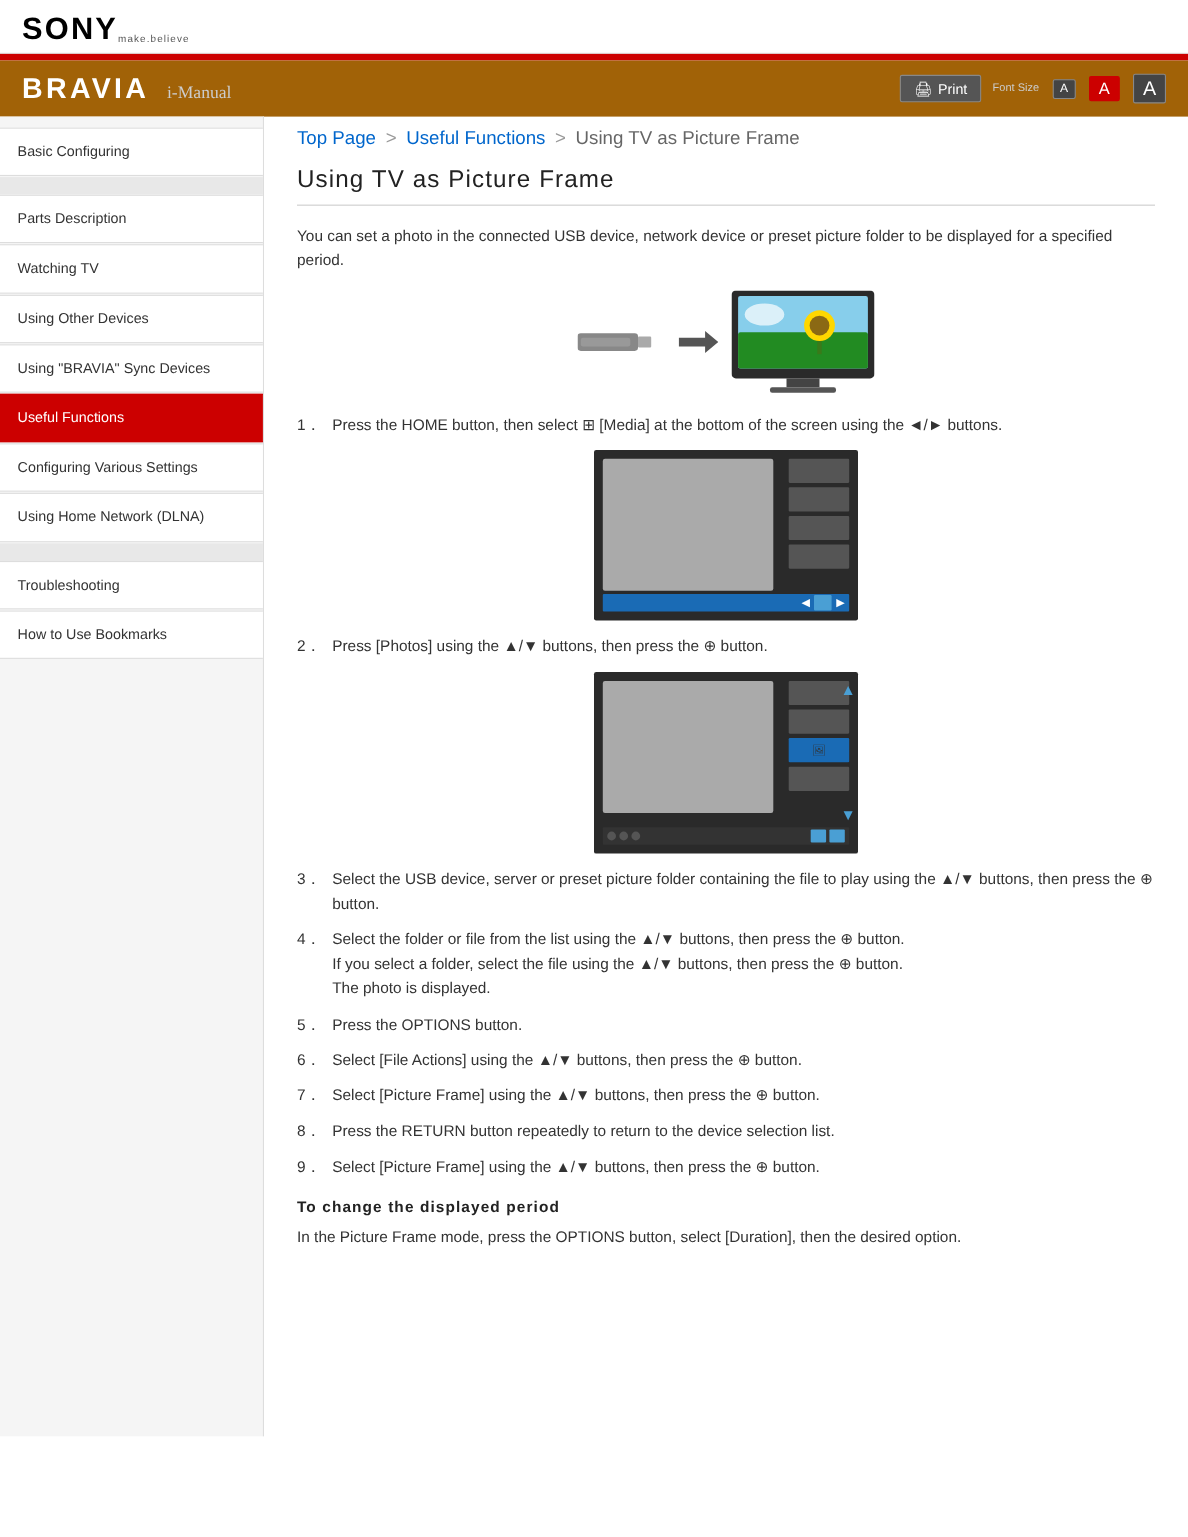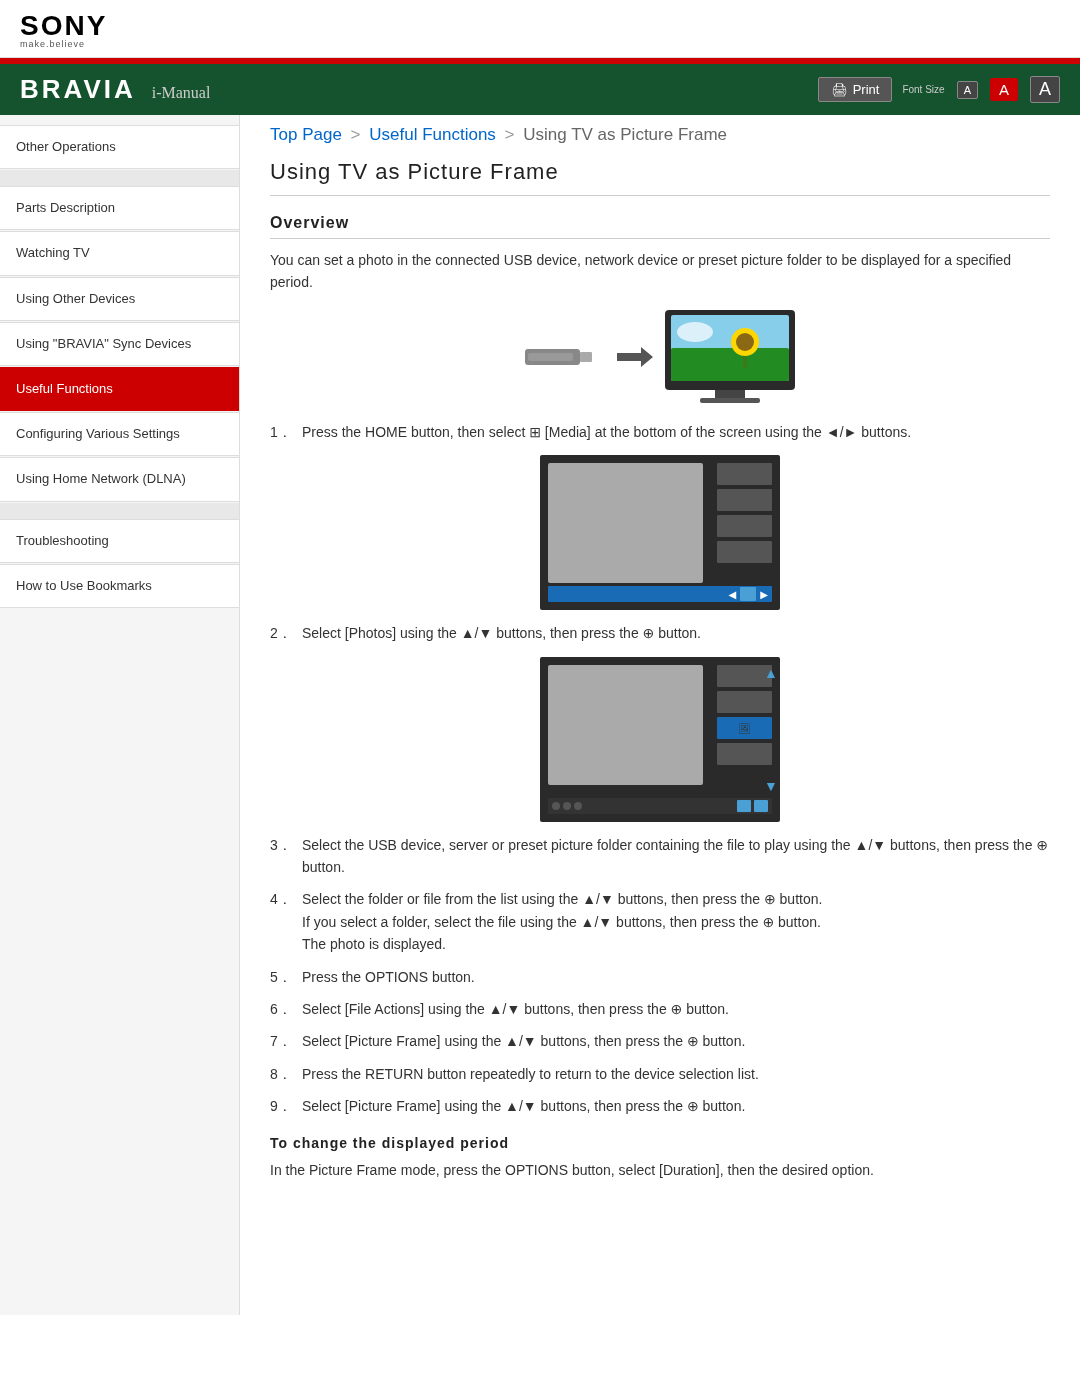--- a/index.html
+++ b/index.html
@@ -6,22 +6,23 @@
     body { font-family: Arial, sans-serif; font-size: 14px; color: #333; background: #fff; width: 1080px; }
 
     
     .top-bar {
       background: #fff;
       padding: 12px 20px 8px 20px;
       border-bottom: 1px solid #ddd;
     }
     .sony-logo {
       display: flex;
-      flex-direction: column;
+      flex-direction: row;
       line-height: 1;
+      align-items: flex-end;
     }
     .sony-logo .sony-text {
       font-size: 28px;
       font-weight: 900;
       letter-spacing: 2px;
       color: #000;
       font-family: Arial Black, Arial, sans-serif;
     }
     .sony-logo .tagline {
       font-size: 9px;
@@ -31,21 +32,21 @@
 
     
     .red-accent-bar {
       height: 6px;
       background: #cc0000;
       width: 100%;
     }
 
     
     .header {
-      background: #14532d;
+      background: #a16207;
       padding: 10px 20px;
       display: flex;
       align-items: center;
       justify-content: space-between;
     }
     .header-left {
       display: flex;
       align-items: baseline;
       gap: 16px;
     }
@@ -382,21 +383,21 @@
     <button class="font-btn small">A</button>
     <button class="font-btn medium">A</button>
     <button class="font-btn large">A</button>
   </div>
 </div>
 
 <div class="main-layout">
 
   <div class="sidebar">
     <div class="sidebar-item">
-      <span>Other Operations</span>
+      <span>Basic Configuring</span>
     </div>
     <div class="sidebar-section-gap"></div>
     <div class="sidebar-item">
       <span>Parts Description</span>
     </div>
     <div class="sidebar-item">
       <span>Watching TV</span>
     </div>
     <div class="sidebar-item">
       <span>Using Other Devices</span>
@@ -427,21 +428,20 @@
     <div class="breadcrumb">
       <a href="#">Top Page</a>
       <span class="separator">&gt;</span>
       <a href="#">Useful Functions</a>
       <span class="separator">&gt;</span>
       <span>Using TV as Picture Frame</span>
     </div>
 
     <h1 class="page-title">Using TV as Picture Frame</h1>
 
-    <h2 class="section-heading">Overview</h2>
     <p class="body-text">You can set a photo in the connected USB device, network device or preset picture folder to be displayed for a specified period.</p>
 
     <div class="img-container">
       <div class="usb-tv-illustration">
 
         <svg width="80" height="36" viewBox="0 0 80 36">
           <rect x="0" y="10" width="55" height="16" rx="3" fill="#888"></rect>
           <rect x="55" y="13" width="12" height="10" rx="1" fill="#aaa"></rect>
           <rect x="3" y="14" width="45" height="8" rx="2" fill="#999"></rect>
         </svg>
@@ -490,21 +490,21 @@
         <span class="mock-arrow">◀</span>
         <div class="mock-icon-box"></div>
         <span class="mock-arrow">▶</span>
       </div>
     </div>
 
     <ol class="steps-list" start="2">
 
       <li class="step-item">
         <span class="step-number">2．</span>
-        <span class="step-text">Select [Photos] using the ▲/▼ buttons, then press the ⊕ button.</span>
+        <span class="step-text">Press [Photos] using the ▲/▼ buttons, then press the ⊕ button.</span>
       </li>
     </ol>
 
     <div class="screenshot-mockup2">
       <div class="mock-screen2"></div>
       <div class="mock-sidebar2">
         <div class="mock-sidebar2-item"></div>
         <div class="mock-sidebar2-item"></div>
         <div class="mock-sidebar2-item active-item"></div>
         <div class="mock-sidebar2-item"></div>

